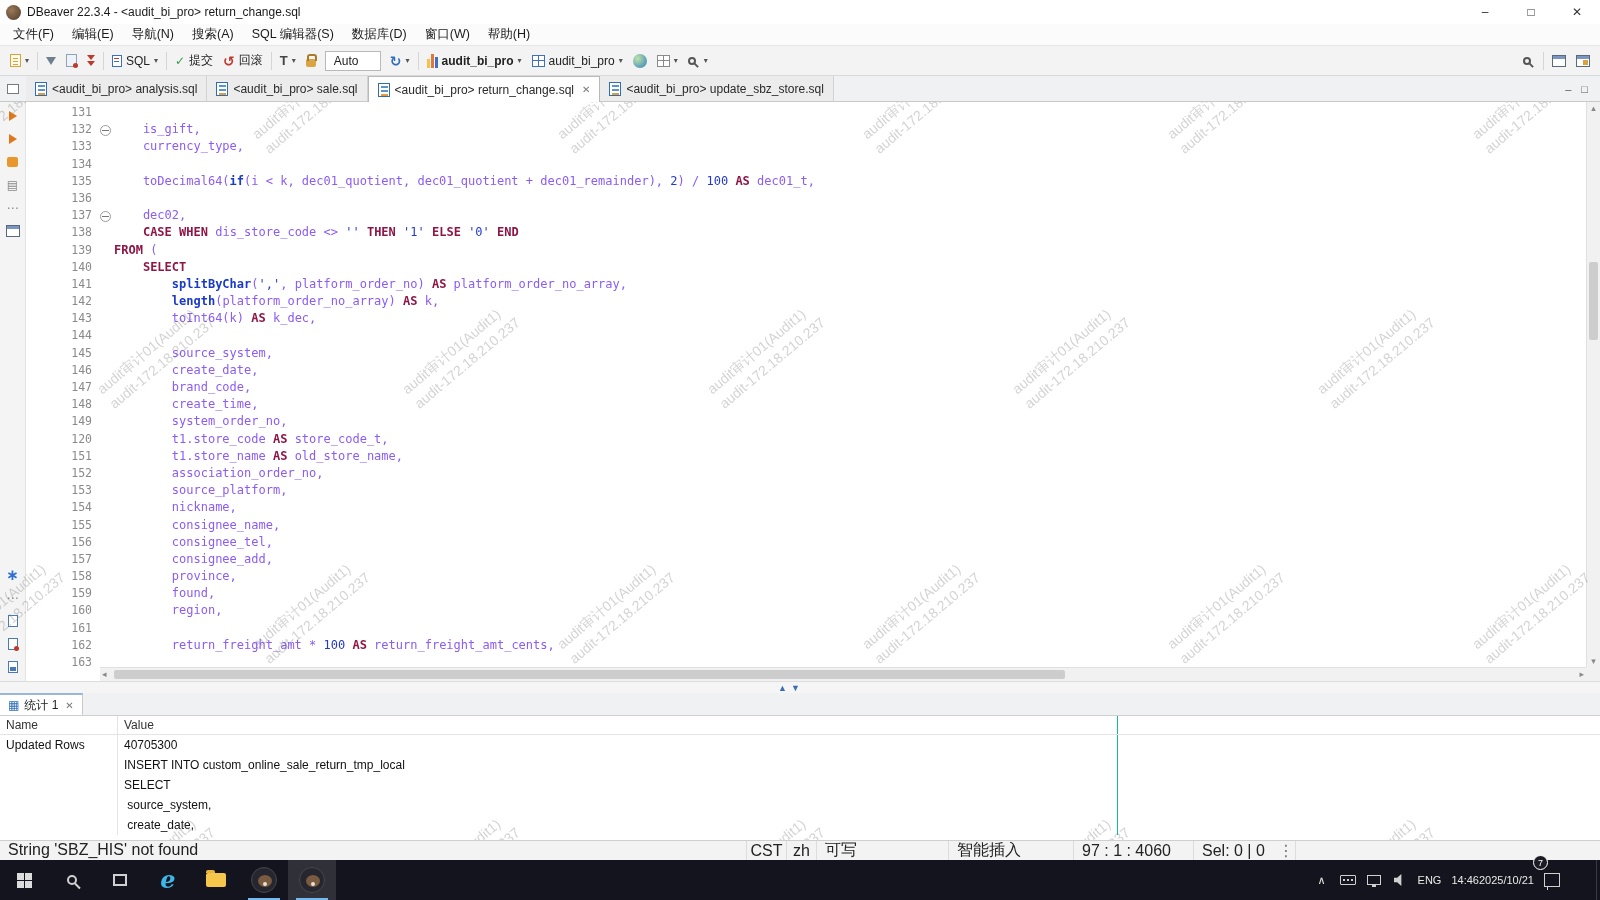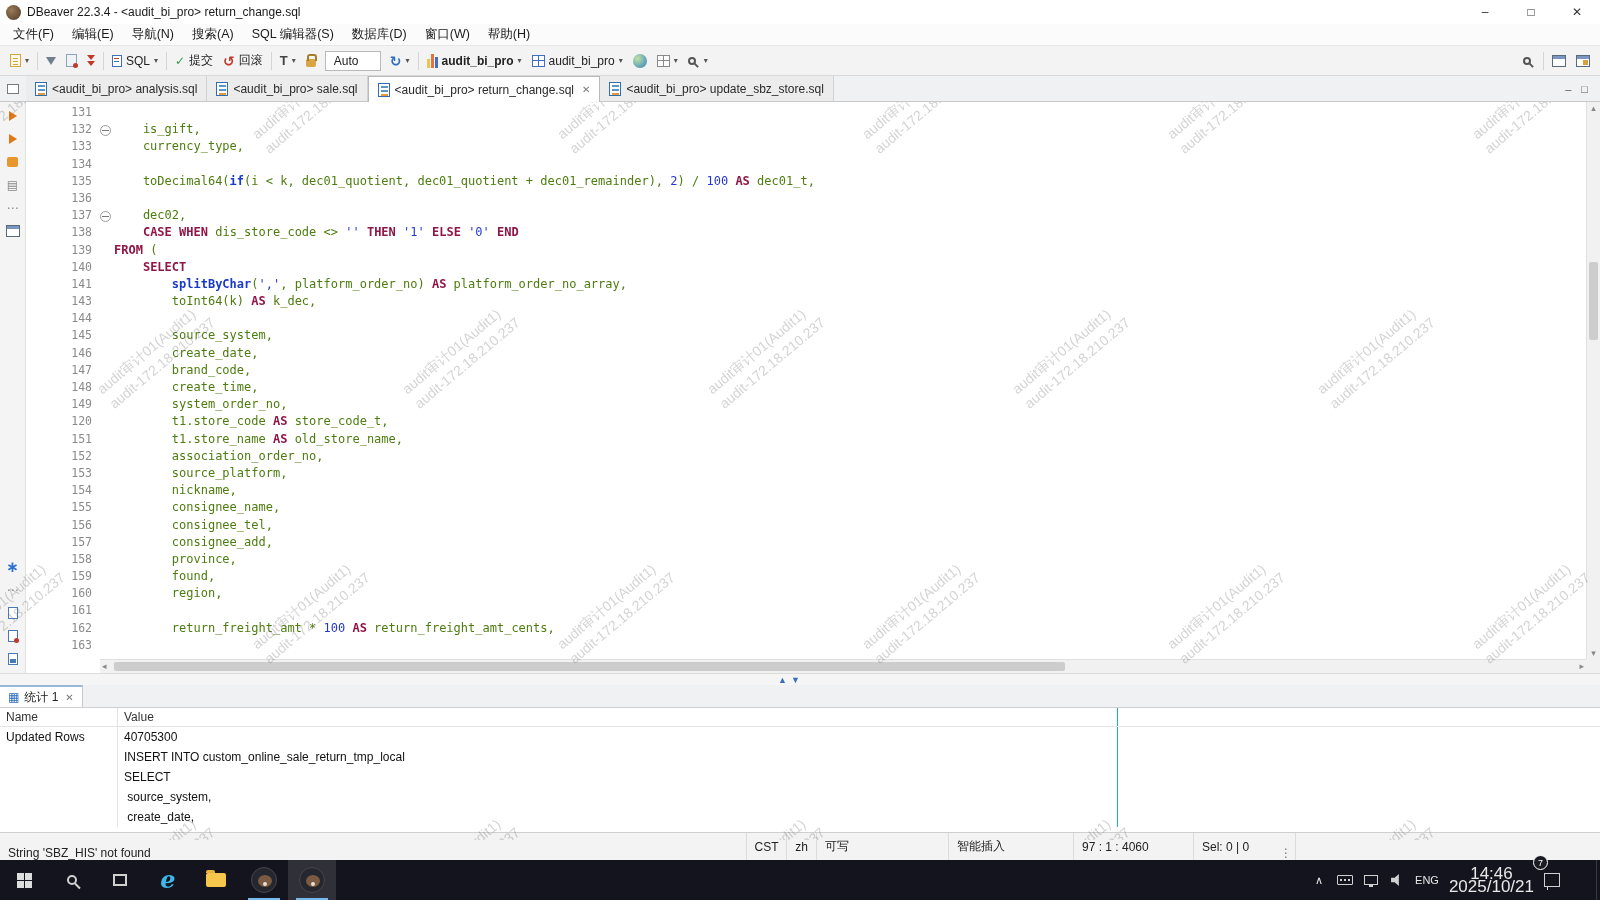--- a/index.html
+++ b/index.html
@@ -81,21 +81,21 @@
   .i-doc{width:10px;height:12px;border:1px solid #4a7ab5;background:#fff;position:relative}
   .i-doc.red::after{content:'';position:absolute;right:-2px;bottom:-2px;width:5px;height:5px;background:#c0392b;border-radius:50%}
   .i-doc.blue::after{content:'';position:absolute;left:1px;bottom:1px;right:1px;height:4px;background:#4a7ab5}
   .code-scroll{flex:1 1 auto;overflow:hidden;padding-top:2px;font-family:"DejaVu Sans Mono","Liberation Mono",monospace;font-size:12px}
   .code-line{display:flex;height:17.2px;line-height:17.2px;white-space:pre}
   .lnum{width:72px;flex:0 0 auto;text-align:right;padding-right:6px;color:#8a8a8a;font-size:11.5px}
   .fold{width:16px;flex:0 0 auto;position:relative}
   .fold.has::before{content:'';position:absolute;left:2px;top:4px;width:9px;height:9px;border:1px solid #9a9a9a;border-radius:50%;background:#fff}
   .fold.has::after{content:'';position:absolute;left:4px;top:9px;width:7px;height:1px;background:#777}
   .ctext{white-space:pre;color:#000}
-  .sp{color:#4d7c0f}
+  .sp{color:#8b5cf6}
   .sk{color:#8f1546;font-weight:bold}
   .sf{color:#1a3ac8;font-weight:bold}
   .ss{color:#2438d0}
   .sn{color:#2438d0}
   .vscroll{position:absolute;top:0;right:0;bottom:14px;width:14px;background:#f1f1f1;border-left:1px solid #e0e0e0;color:#888;font-size:9px}
   .vthumb{position:absolute;left:2px;right:2px;top:160px;height:78px;background:#cdcdcd;border-radius:2px}
   .sarr{position:absolute;left:0;right:0;text-align:center}
   .sarr.top{top:1px}.sarr.bottom{bottom:1px}
   .hscroll{position:absolute;left:100px;right:14px;bottom:0;height:14px;background:#f1f1f1;border-top:1px solid #e0e0e0;color:#888;font-size:9px}
   .hthumb{position:absolute;top:2px;bottom:2px;left:14px;width:64%;background:#cdcdcd;border-radius:2px}
@@ -115,21 +115,21 @@
 
   .stats{height:124px;flex:0 0 auto;background:#fff;font-size:12px;color:#111;overflow:hidden}
   .shead{display:flex;height:19px;align-items:center;border-bottom:1px solid #e4e4e4;color:#333}
   .scell{display:block;height:100%;line-height:19px;padding:0 6px;white-space:pre;overflow:hidden}
   .scell.name{width:118px;flex:0 0 auto;border-right:1px solid #e4e4e4}
   .scell.value{width:1000px;flex:0 0 auto;border-right:1px solid #14b8a6}
   .srow{display:flex;height:20px;align-items:center}
   .srow .scell{line-height:20px}
 
   
-  .statusbar{height:28px;flex:0 0 auto;background:#f3f3f3;border-top:1px solid #cfcfcf;display:flex;align-items:flex-end;font-size:12px;color:#222}
+  .statusbar{height:20px;flex:0 0 auto;background:#f3f3f3;border-top:1px solid #cfcfcf;display:flex;align-items:flex-start;font-size:16px;color:#222}
   .sb-msg{flex:1;padding-left:8px;white-space:nowrap}
   .sb-cell{height:100%;display:flex;align-items:center;justify-content:center;border-left:1px solid #dcdcdc;padding:0 4px;white-space:nowrap}
   .sb-cell.left{justify-content:flex-start;padding-left:8px}
   .w36{width:40px}.w26{width:30px}.w132{width:132px}.w125{width:125px}.w120{width:120px}.w84{width:84px}
   .sb-kebab{width:18px;text-align:center;color:#777}
   .sb-spacer{width:305px;height:100%;border-left:1px solid #dcdcdc}
 
   
   .taskbar{height:40px;flex:0 0 auto;background:#14141e;display:flex;align-items:stretch;color:#e8e8e8}
   .task-btn{width:48px;display:flex;align-items:center;justify-content:center;position:relative}
@@ -146,21 +146,21 @@
   .i-beaver{width:26px;height:26px;border-radius:50%;background:#26262e;border:1px solid #46464f;position:relative}
   .i-beaver::after{content:'';position:absolute;left:6px;top:7px;width:14px;height:12px;border-radius:50%;background:#7a5a40}
   .i-beaver::before{content:'';position:absolute;left:11px;top:14px;width:4px;height:4px;border-radius:50%;background:#e8e0d0;z-index:1}
   .tray{margin-left:auto;display:flex;align-items:center;gap:10px;margin-right:36px;font-size:11px}
   .tray-btn{display:flex;align-items:center;justify-content:center;min-width:16px;height:100%}
   .i-kbd{width:16px;height:10px;border:1px solid #d0d0d0;border-radius:1px;position:relative}
   .i-kbd::after{content:'';position:absolute;left:2px;top:3px;width:2px;height:2px;background:#d0d0d0;box-shadow:4px 0 0 #d0d0d0,8px 0 0 #d0d0d0}
   .i-monitor{width:14px;height:10px;border:1px solid #d0d0d0;position:relative}
   .i-monitor::after{content:'';position:absolute;left:4px;bottom:-3px;width:4px;height:2px;background:#d0d0d0}
   .i-speaker{width:12px;height:12px;background:#d0d0d0;clip-path:polygon(0 32%,30% 32%,65% 0,65% 100%,30% 68%,0 68%)}
-  .tb-clock{display:flex;flex-direction:column;align-items:center;justify-content:center;line-height:13px;font-size:17px}
+  .tb-clock{display:flex;flex-direction:row;align-items:center;justify-content:center;line-height:13px;font-size:11px}
   .i-action{width:16px;height:14px;border:1px solid #d0d0d0;position:relative}
   .i-action::before{content:'';position:absolute;left:2px;bottom:-4px;width:5px;height:4px;border-left:1px solid #d0d0d0}
   .badge{position:absolute;left:-11px;top:-5px;width:15px;height:15px;border-radius:50%;background:#1b1b24;border:1px solid #fff;color:#fff;font-size:9px;display:flex;align-items:center;justify-content:center}
   .show-desktop{width:4px;border-left:1px solid #3a3a44}
 
   
   .watermark-layer{position:absolute;left:0;top:102px;width:1600px;height:738px;overflow:hidden;pointer-events:none;z-index:30}
   .wm{position:absolute;transform:rotate(-40deg);color:rgba(110,110,110,0.30);font-size:14px;line-height:19px;white-space:nowrap}
 </style>
 </head>
@@ -336,20 +336,21 @@
         <div class="code-line"><span class="lnum">132</span><span class="fold has"></span><span class="ctext"><span class="sp">    is_gift,</span></span></div>
         <div class="code-line"><span class="lnum">133</span><span class="fold"></span><span class="ctext"><span class="sp">    currency_type,</span></span></div>
         <div class="code-line"><span class="lnum">134</span><span class="fold"></span><span class="ctext"></span></div>
         <div class="code-line"><span class="lnum">135</span><span class="fold"></span><span class="ctext"><span class="sp">    toDecimal64(</span><span class="sf">if</span><span class="sp">(i &lt; k, dec01_quotient, dec01_quotient + dec01_remainder), </span><span class="sn">2</span><span class="sp">) / </span><span class="sn">100</span><span class="sp"> </span><span class="sk">AS</span><span class="sp"> dec01_t,</span></span></div>
         <div class="code-line"><span class="lnum">136</span><span class="fold"></span><span class="ctext"></span></div>
         <div class="code-line"><span class="lnum">137</span><span class="fold has"></span><span class="ctext"><span class="sp">    dec02,</span></span></div>
         <div class="code-line"><span class="lnum">138</span><span class="fold"></span><span class="ctext"><span class="sp">    </span><span class="sk">CASE</span><span class="sp"> </span><span class="sk">WHEN</span><span class="sp"> dis_store_code &lt;&gt; </span><span class="ss">''</span><span class="sp"> </span><span class="sk">THEN</span><span class="sp"> </span><span class="ss">'1'</span><span class="sp"> </span><span class="sk">ELSE</span><span class="sp"> </span><span class="ss">'0'</span><span class="sp"> </span><span class="sk">END</span></span></div>
         <div class="code-line"><span class="lnum">139</span><span class="fold"></span><span class="ctext"><span class="sk">FROM</span><span class="sp"> (</span></span></div>
         <div class="code-line"><span class="lnum">140</span><span class="fold"></span><span class="ctext"><span class="sp">    </span><span class="sk">SELECT</span></span></div>
         <div class="code-line"><span class="lnum">141</span><span class="fold"></span><span class="ctext"><span class="sp">        </span><span class="sf">splitByChar</span><span class="sp">(</span><span class="ss">','</span><span class="sp">, platform_order_no) </span><span class="sk">AS</span><span class="sp"> platform_order_no_array,</span></span></div>
+        <div class="code-line"><span class="lnum">142</span><span class="fold"></span><span class="ctext"><span class="sp">        </span><span class="sf">length</span><span class="sp">(platform_order_no_array) </span><span class="sk">AS</span><span class="sp"> k,</span></span></div>
         <div class="code-line"><span class="lnum">143</span><span class="fold"></span><span class="ctext"><span class="sp">        toInt64(k) </span><span class="sk">AS</span><span class="sp"> k_dec,</span></span></div>
         <div class="code-line"><span class="lnum">144</span><span class="fold"></span><span class="ctext"></span></div>
         <div class="code-line"><span class="lnum">145</span><span class="fold"></span><span class="ctext"><span class="sp">        source_system,</span></span></div>
         <div class="code-line"><span class="lnum">146</span><span class="fold"></span><span class="ctext"><span class="sp">        create_date,</span></span></div>
         <div class="code-line"><span class="lnum">147</span><span class="fold"></span><span class="ctext"><span class="sp">        brand_code,</span></span></div>
         <div class="code-line"><span class="lnum">148</span><span class="fold"></span><span class="ctext"><span class="sp">        create_time,</span></span></div>
         <div class="code-line"><span class="lnum">149</span><span class="fold"></span><span class="ctext"><span class="sp">        system_order_no,</span></span></div>
         <div class="code-line"><span class="lnum">120</span><span class="fold"></span><span class="ctext"><span class="sp">        t1.store_code </span><span class="sk">AS</span><span class="sp"> store_code_t,</span></span></div>
         <div class="code-line"><span class="lnum">151</span><span class="fold"></span><span class="ctext"><span class="sp">        t1.store_name </span><span class="sk">AS</span><span class="sp"> old_store_name,</span></span></div>
         <div class="code-line"><span class="lnum">152</span><span class="fold"></span><span class="ctext"><span class="sp">        association_order_no,</span></span></div>

